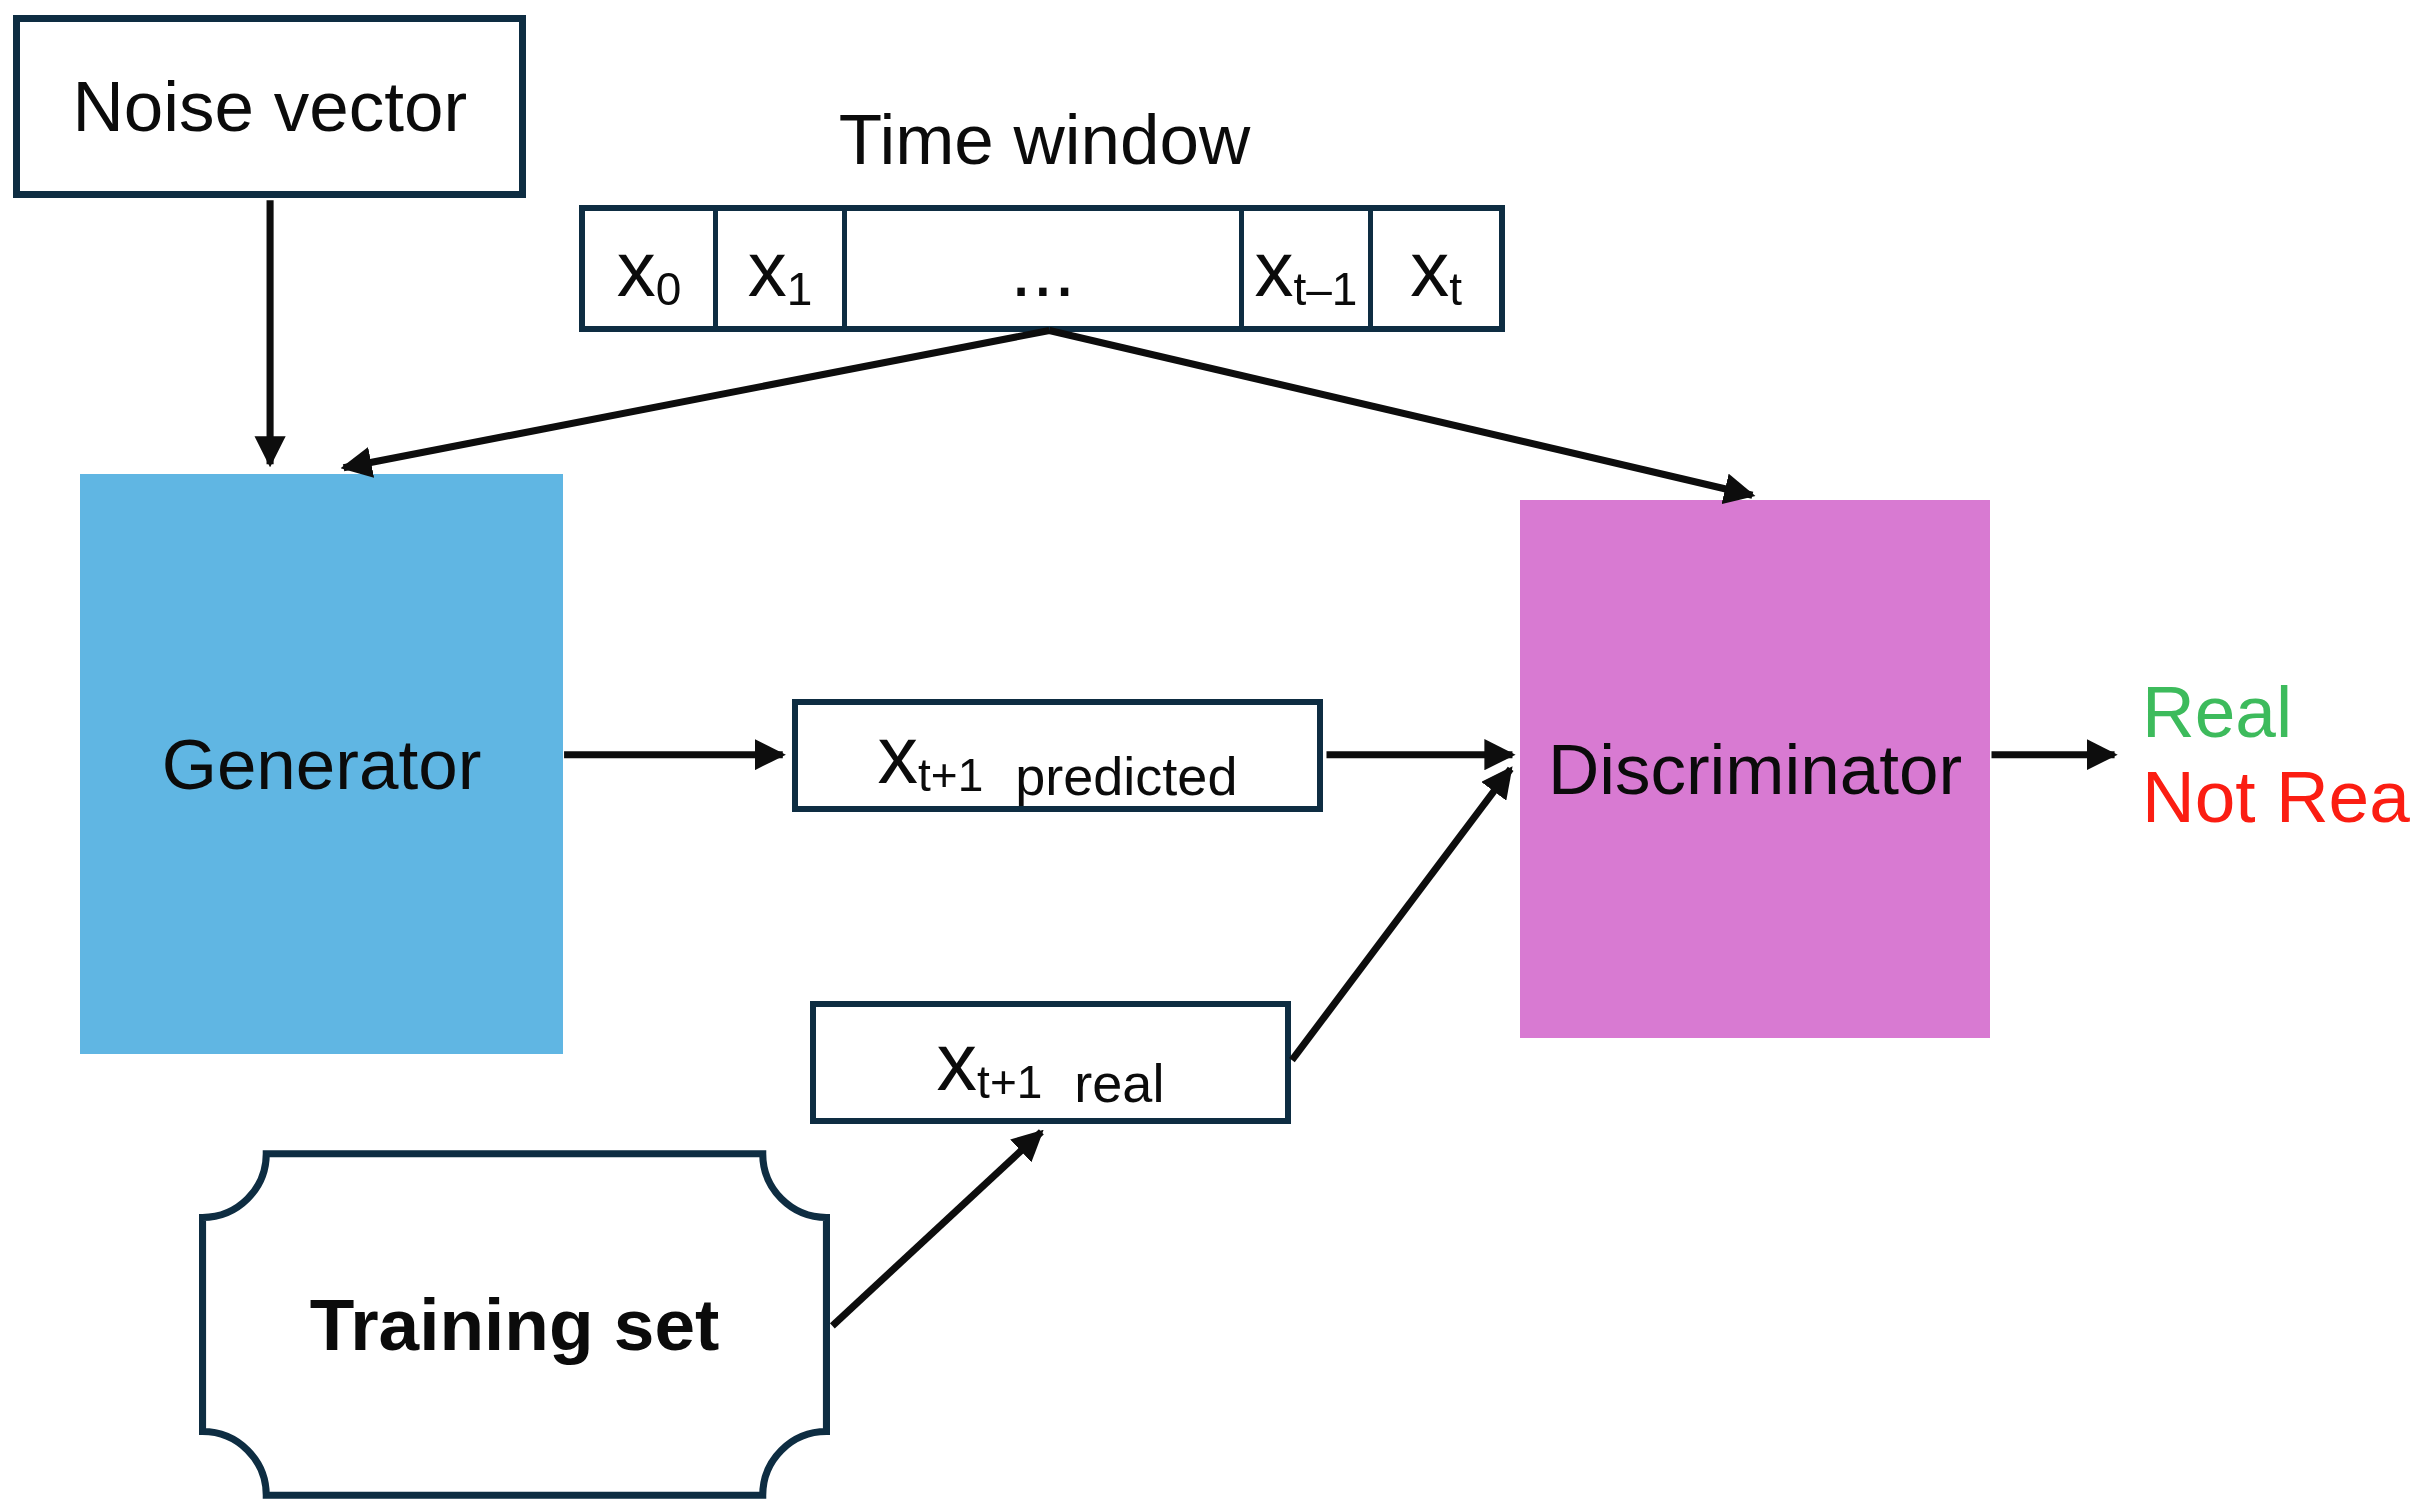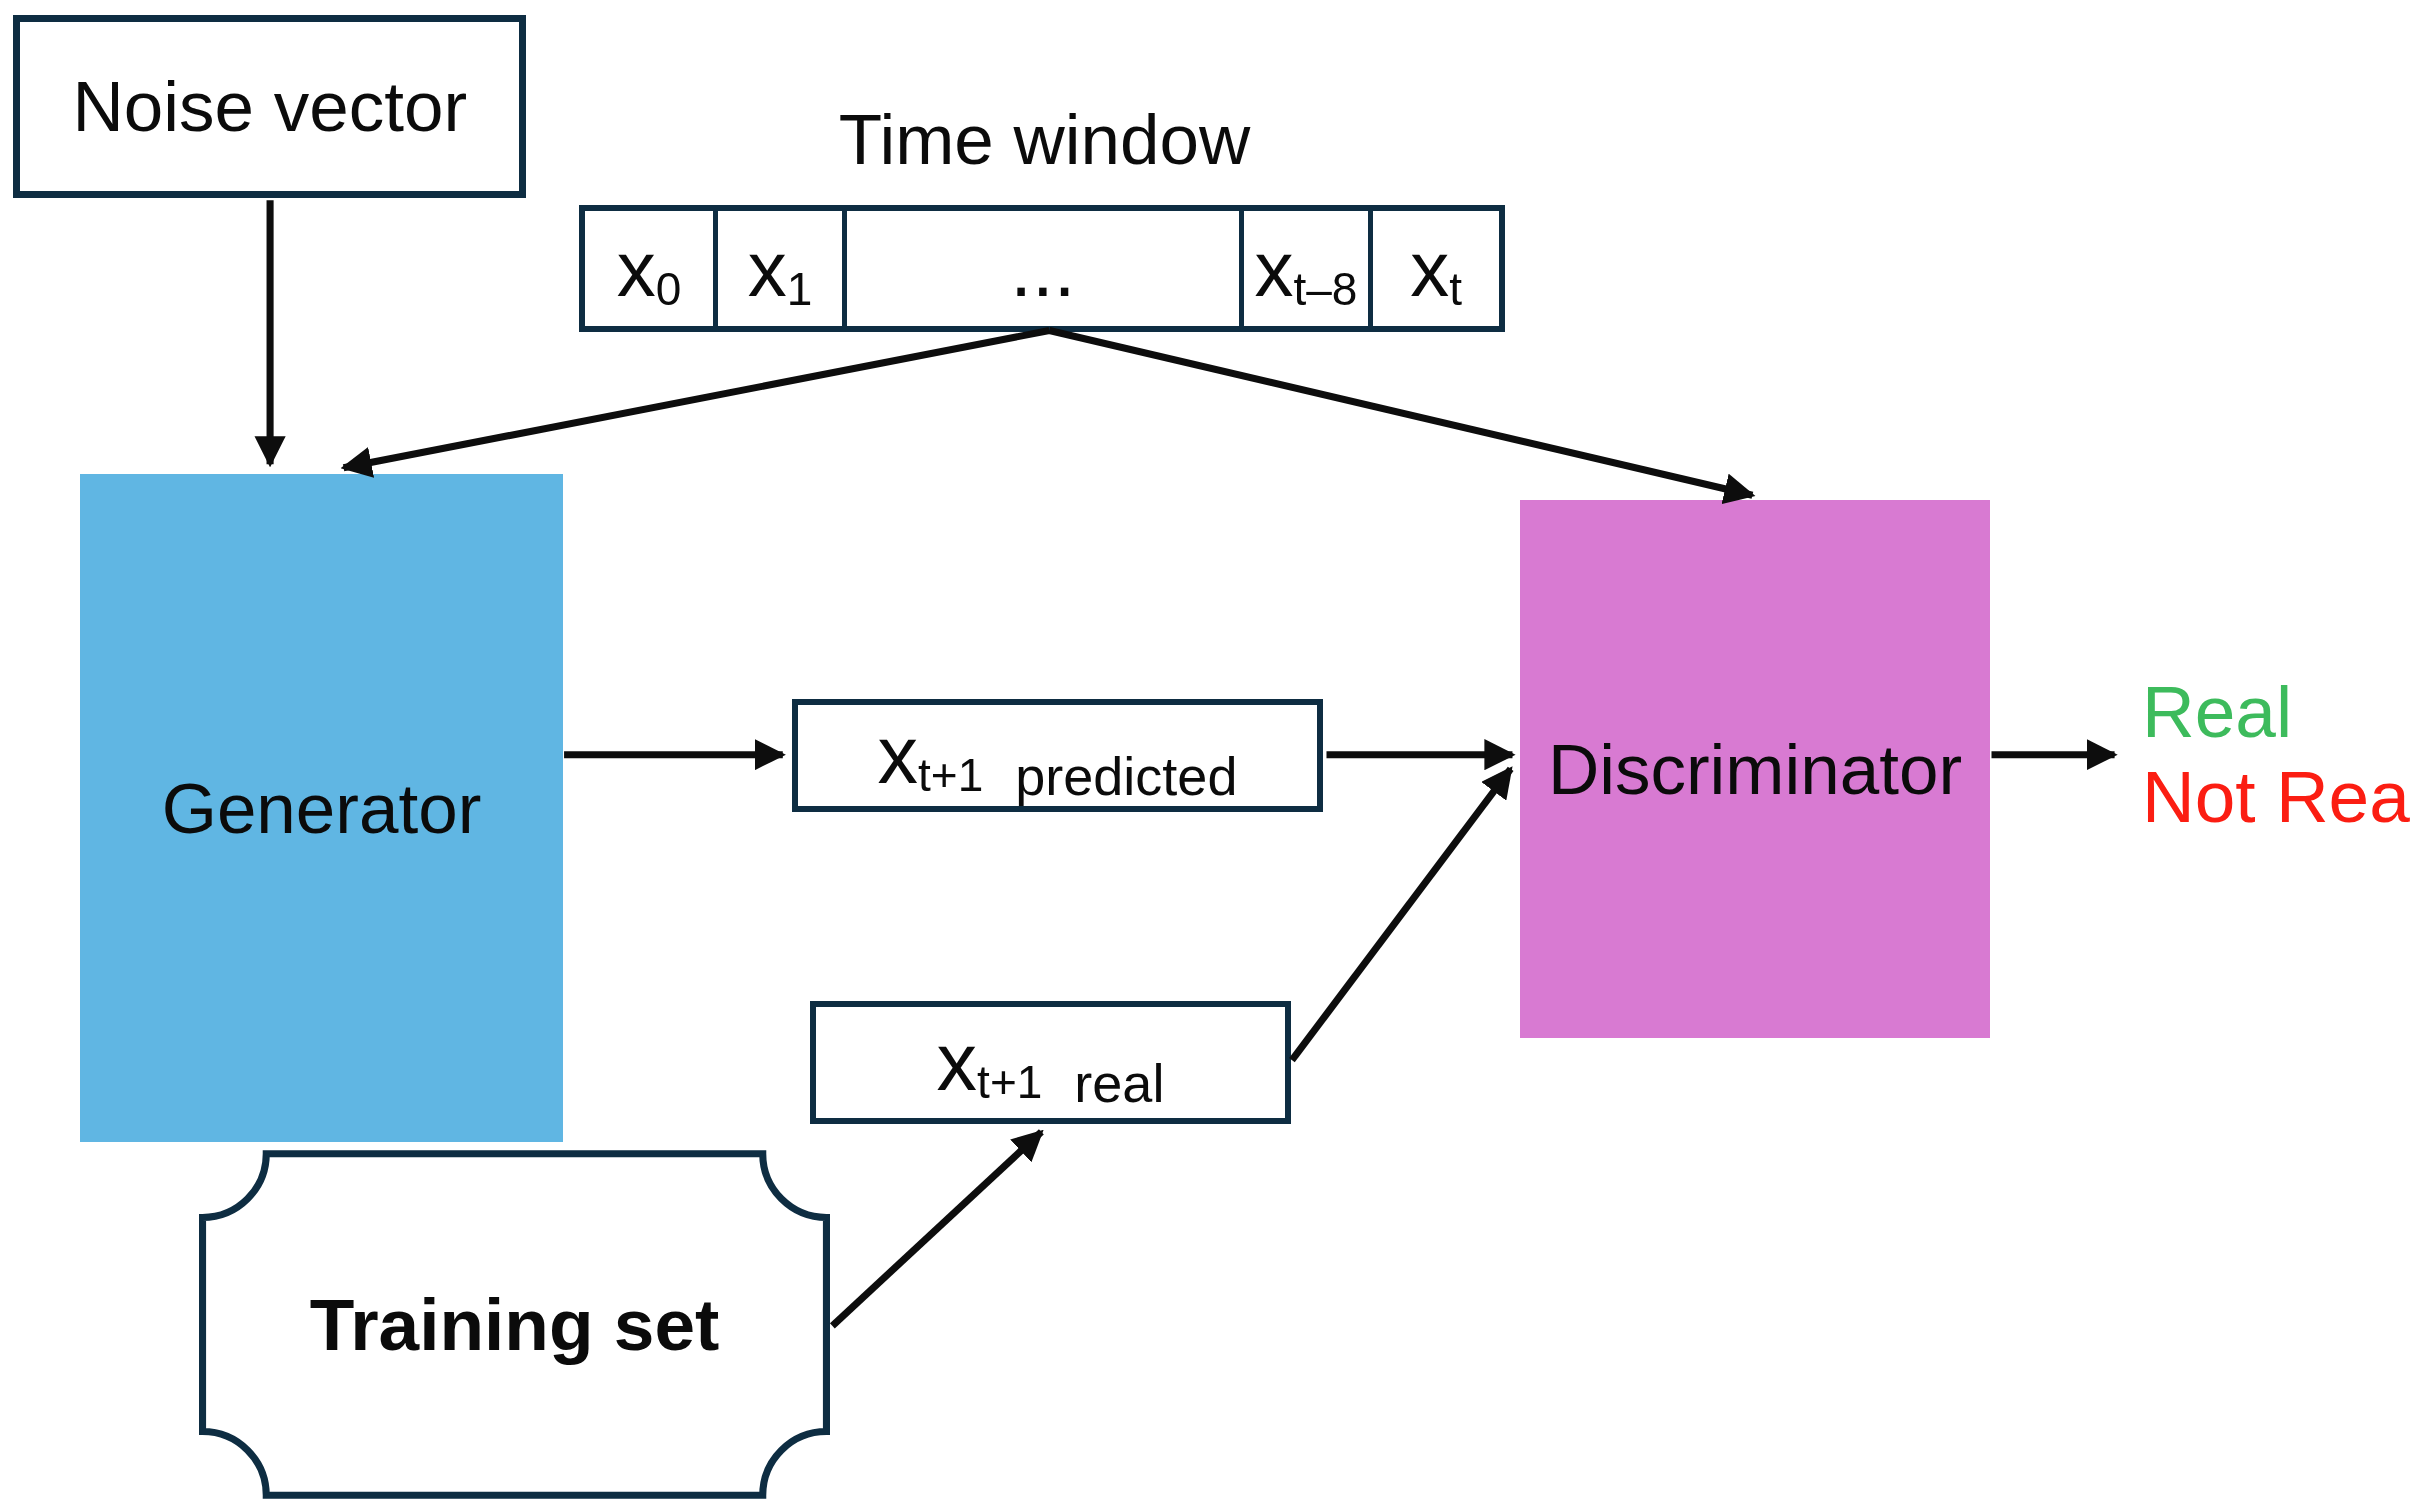--- a/index.html
+++ b/index.html
@@ -68,21 +68,21 @@
     font-size: 46px; line-height: 1;
     display: inline-block;
     transform: translateY(19.5px);
   }
 
   .fill-box {
     display: flex;
     align-items: center;
     justify-content: center;
   }
-  .generator-box { left: 80px; top: 474px; width: 483px; height: 668px; background: var(--gen); }
+  .generator-box { left: 80px; top: 474px; width: 483px; height: 580px; background: var(--gen); }
   .discriminator-box { left: 1520px; top: 500px; width: 470px; height: 538px; background: var(--disc); }
   .fill-box .label { font-size: 71px; }
 
   .formula-box { background: var(--bg); border: 6.2px solid var(--navy); }
   .predicted-box { left: 792px; top: 699px; width: 531px; height: 113px; }
   .real-box { left: 810px; top: 1001px; width: 481px; height: 123px; }
   .formula { display: flex; align-items: flex-start; justify-content: center; }
   .fx   { font-size: 81px; line-height: 1; }
   .fsub { font-size: 46px; line-height: 1; display: inline-block; transform: translateY(37px); }
   .flabel { font-size: 54px; line-height: 1; display: inline-block; transform: translateY(34px); margin-left: 32px; }
@@ -133,21 +133,21 @@
     <div class="tw-cell" style="flex: 145 0 0;">
       <span class="cx">x</span>
         <span class="csub">1</span>
     </div>
     <div class="tw-cell" style="flex: 458 0 0;">
       <span class="cx">...</span>
         <span class="csub"></span>
     </div>
     <div class="tw-cell" style="flex: 146 0 0;">
       <span class="cx">x</span>
-        <span class="csub">t–8</span>
+        <span class="csub">t–1</span>
     </div>
     <div class="tw-cell" style="flex: 147 0 0;">
       <span class="cx">x</span>
         <span class="csub">t</span>
     </div>
   </div>
 
   <div class="abs fill-box generator-box">
     <span class="label">Generator</span>
   </div>

